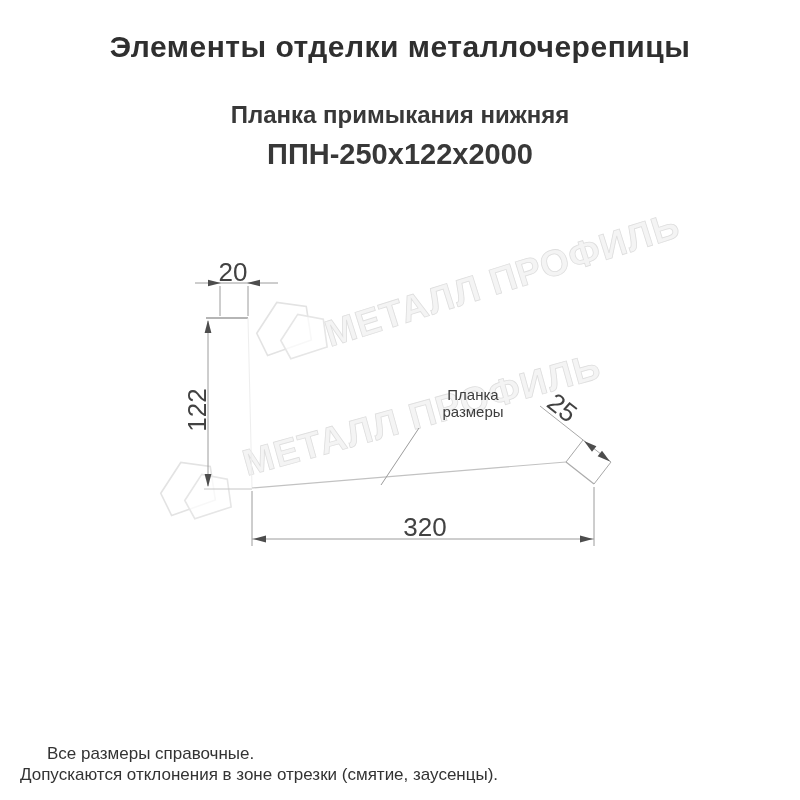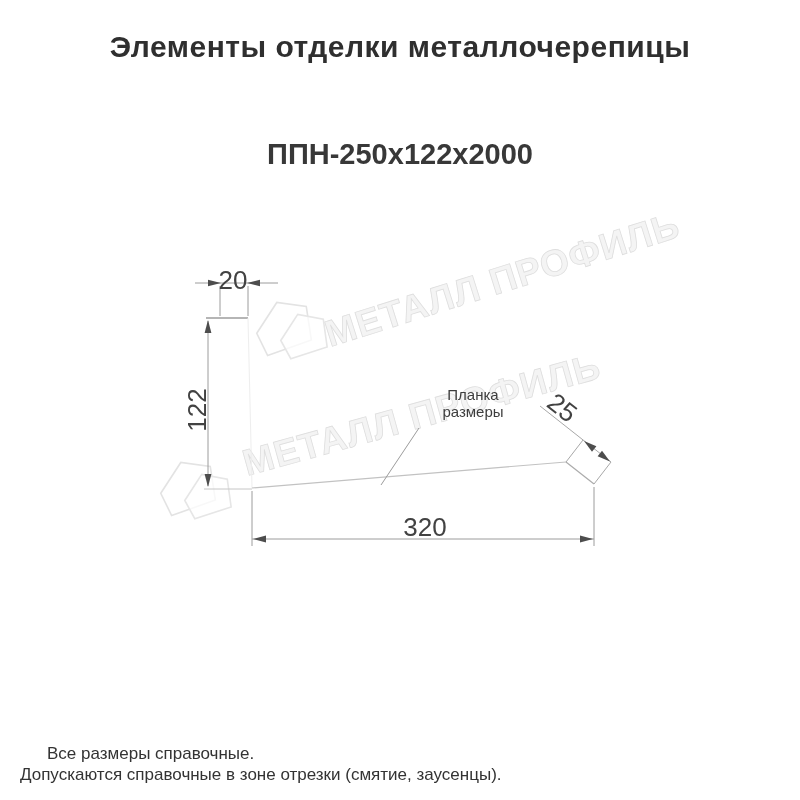--- a/index.html
+++ b/index.html
@@ -4,21 +4,21 @@
 <style>
   html,body{margin:0;padding:0;background:#ffffff;}
   #page{position:relative;width:800px;height:800px;background:#ffffff;overflow:hidden;
         font-family:"Liberation Sans", sans-serif;color:#3a3a3a;}
   .abs{position:absolute;}
   .ctr{left:0;width:800px;text-align:center;}
   .title{top:30px;font-size:30px;font-weight:bold;color:#2f2f2f;letter-spacing:0.5px;}
   .subtitle{top:101px;font-size:24px;font-weight:bold;color:#383838;}
   .prodcode{top:138px;font-size:29px;font-weight:bold;color:#383838;}
   .dim{font-size:26px;color:#424242;white-space:nowrap;}
-  .dim20{left:233px;top:272px;transform:translate(-50%,-50%);margin-top:8px;}
+  .dim20{left:233px;top:272px;transform:translate(-50%,-50%);}
   .dim122{left:197px;top:410px;transform:translate(-50%,-50%) rotate(-90deg);}
   .dim250{left:425px;top:527px;transform:translate(-50%,-50%);}
   .dim25{left:562px;top:408px;transform:translate(-50%,-50%) rotate(38deg);}
   .facelabel{left:403px;top:386px;width:140px;text-align:center;font-size:15px;
              line-height:17px;color:#3d3d3d;}
   .foot{left:20px;font-size:17px;color:#333333;}
   .foot1{top:744px;margin-left:27px;}
   .foot2{top:765px;}
   svg{position:absolute;left:0;top:0;}
   .wmtext{font-family:"Liberation Sans", sans-serif;font-weight:bold;font-size:37px;
@@ -82,27 +82,28 @@
       <path d="M594,484 L611,462" stroke="#a8a8a8" stroke-width="1" fill="none"></path>
       <path d="M540,406 L611,462" stroke="#a8a8a8" stroke-width="1" fill="none"></path>
       <polygon points="584,441 596.4,446.3 592,451.8" fill="#4d4d4d"></polygon>
       <polygon points="610,461.5 602,450.8 597.6,456.3" fill="#4d4d4d"></polygon>
     </g>
 
     <path d="M381,485 L419,428" stroke="#9c9c9c" stroke-width="1" fill="none"></path>
   </svg>
 
   <div class="abs ctr title">Элементы отделки металлочерепицы</div>
+  <div class="abs ctr subtitle">Планка примыкания нижняя</div>
   <div class="abs ctr prodcode">ППН-250х122х2000</div>
 
   <div class="abs dim dim20">20</div>
   <div class="abs dim dim122">122</div>
   <div class="abs dim dim250">320</div>
   <div class="abs dim dim25">25</div>
 
   <div class="abs facelabel">
     <span>Планка</span><br>
     <span>размеры</span>
   </div>
 
   <div class="abs foot foot1">Все размеры справочные.</div>
-  <div class="abs foot foot2">Допускаются справочные в зоне отрезки (смятие, заусенцы).</div>
+  <div class="abs foot foot2">Допускаются отклонения в зоне отрезки (смятие, заусенцы).</div>
 </div>
 
 </body></html>

